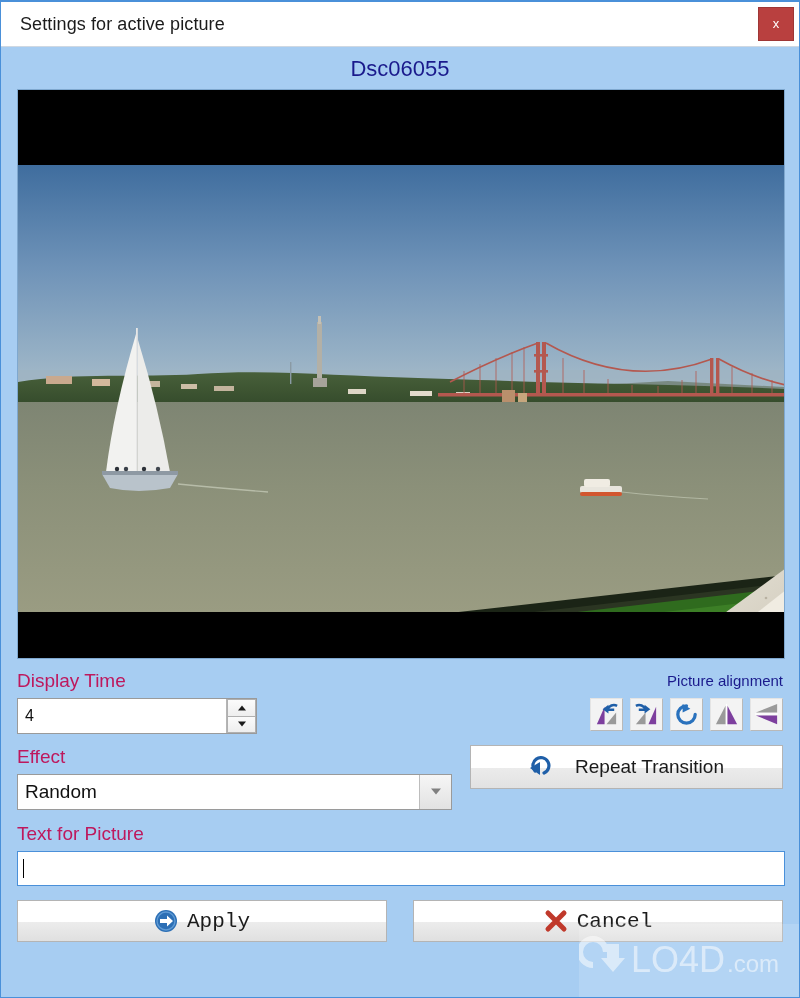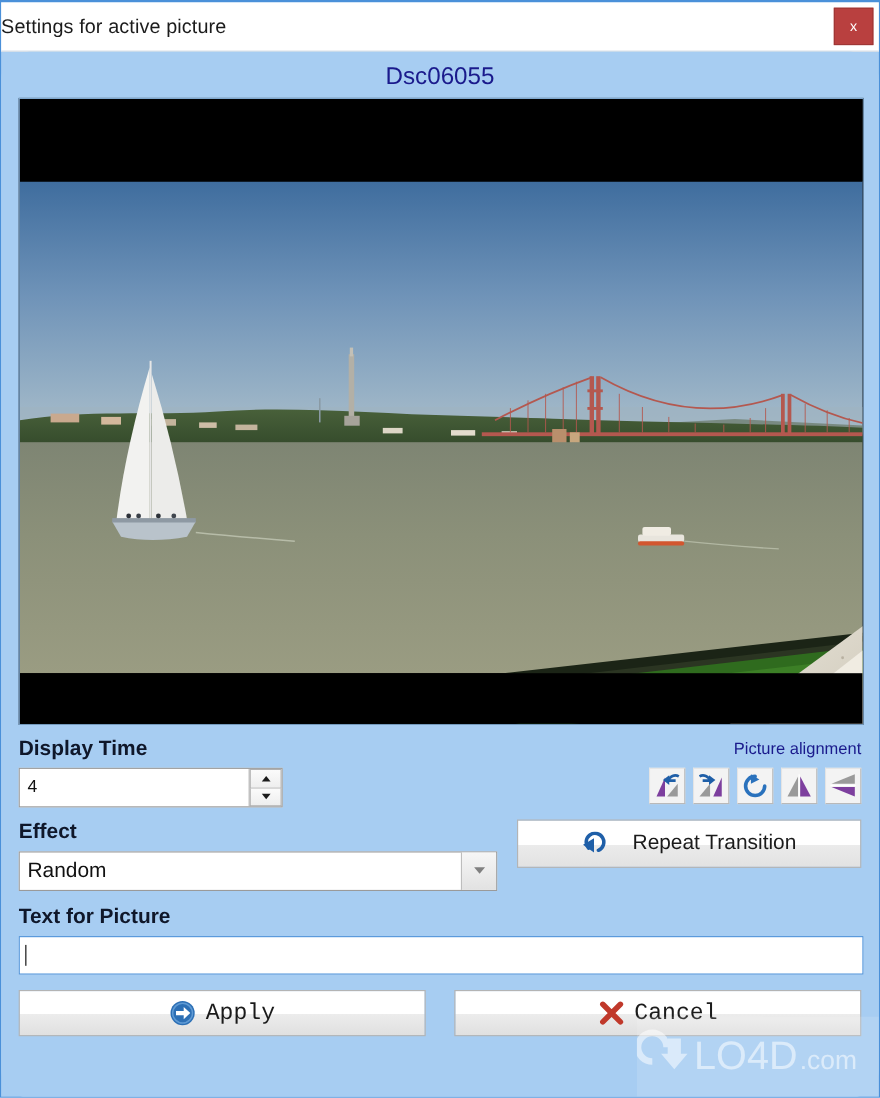--- a/index.html
+++ b/index.html
@@ -28,21 +28,21 @@
     position: relative;
     height: 45px;
     background: #ffffff;
     border-bottom: 1px solid #cfd8e2;
     display: flex;
     align-items: center;
   }
   #title-text {
     font-size: 18px;
     color: #1b1b1b;
-    padding-left: 0;
+    padding-left: 19px;
     letter-spacing: 0.1px;
     white-space: nowrap;
   }
   #close-button {
     position: absolute;
     right: 5px;
     top: 5px;
     width: 36px;
     height: 34px;
     background: #b9403f;
@@ -83,24 +83,23 @@
     border: 1px solid #7fa8cf;
     overflow: hidden;
   }
   #photo-svg { display: block; width: 768px; height: 570px; }
 
   
   #controls { position: relative; margin-top: 10px; }
 
   .field-label {
     font-size: 19px;
-    color: #0f172a;
+    color: #be185d;
     line-height: 24px;
     margin-bottom: 5px;
-    font-weight: bold;
   }
 
   
   #display-time-row { position: relative; }
   #display-time-box {
     position: relative;
     width: 240px;
     height: 36px;
     background: #ffffff;
     border: 1px solid #9a9a9a;

